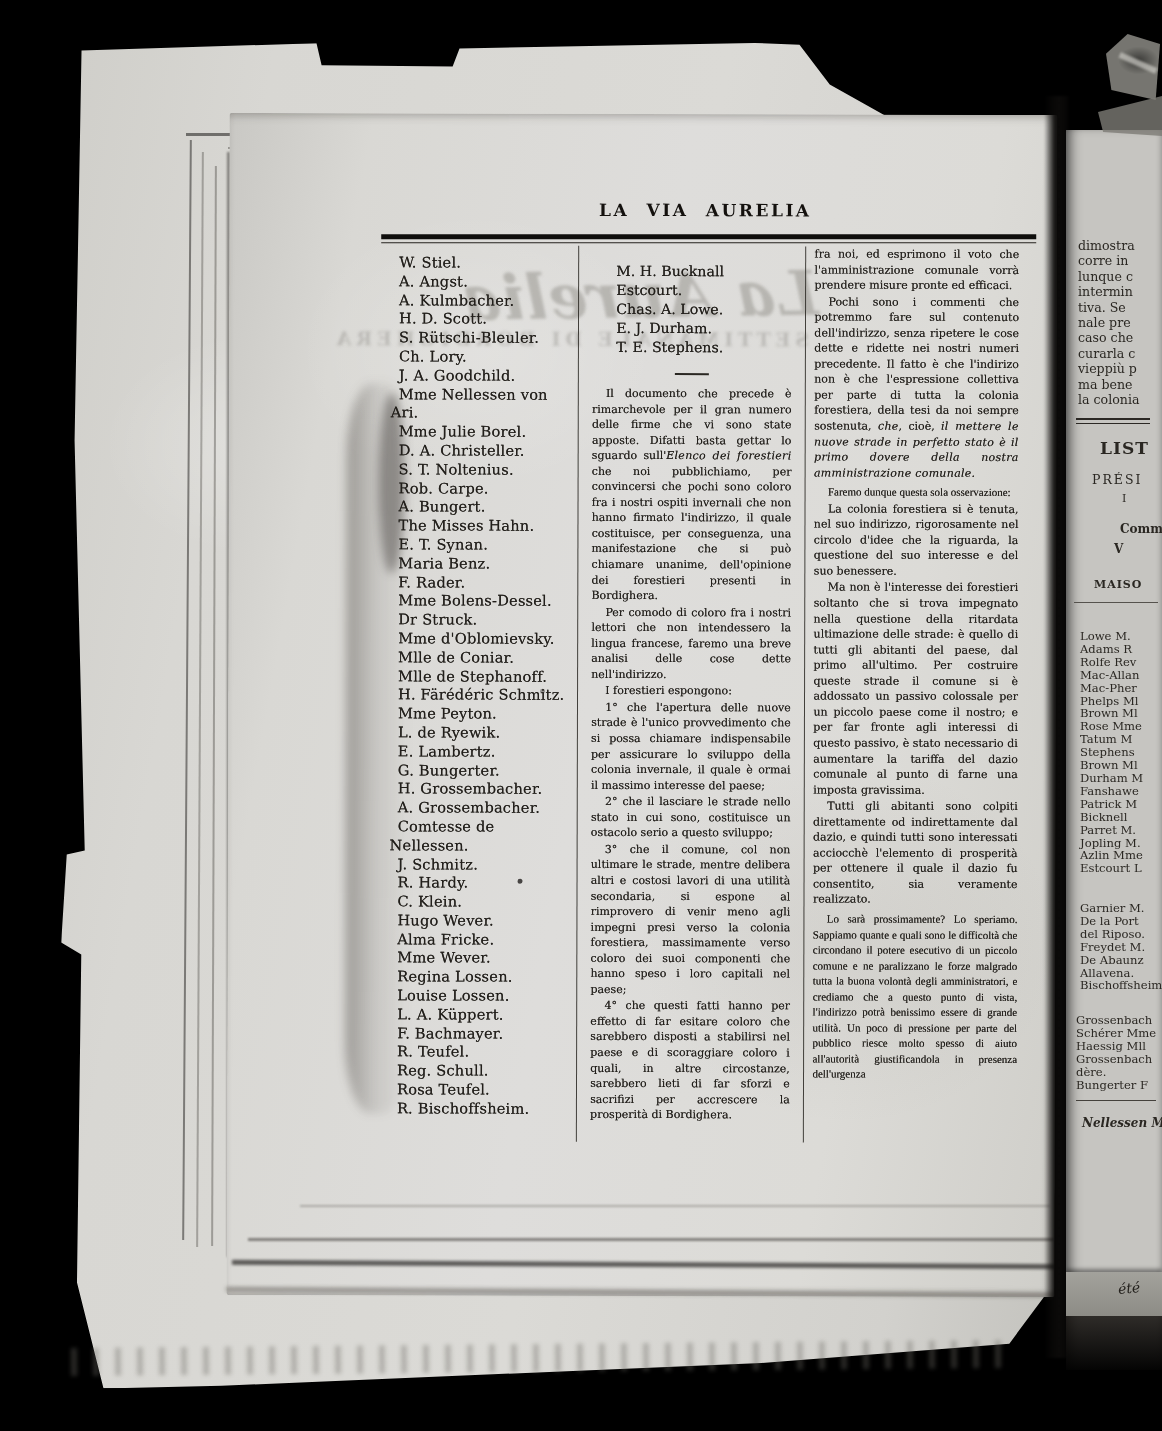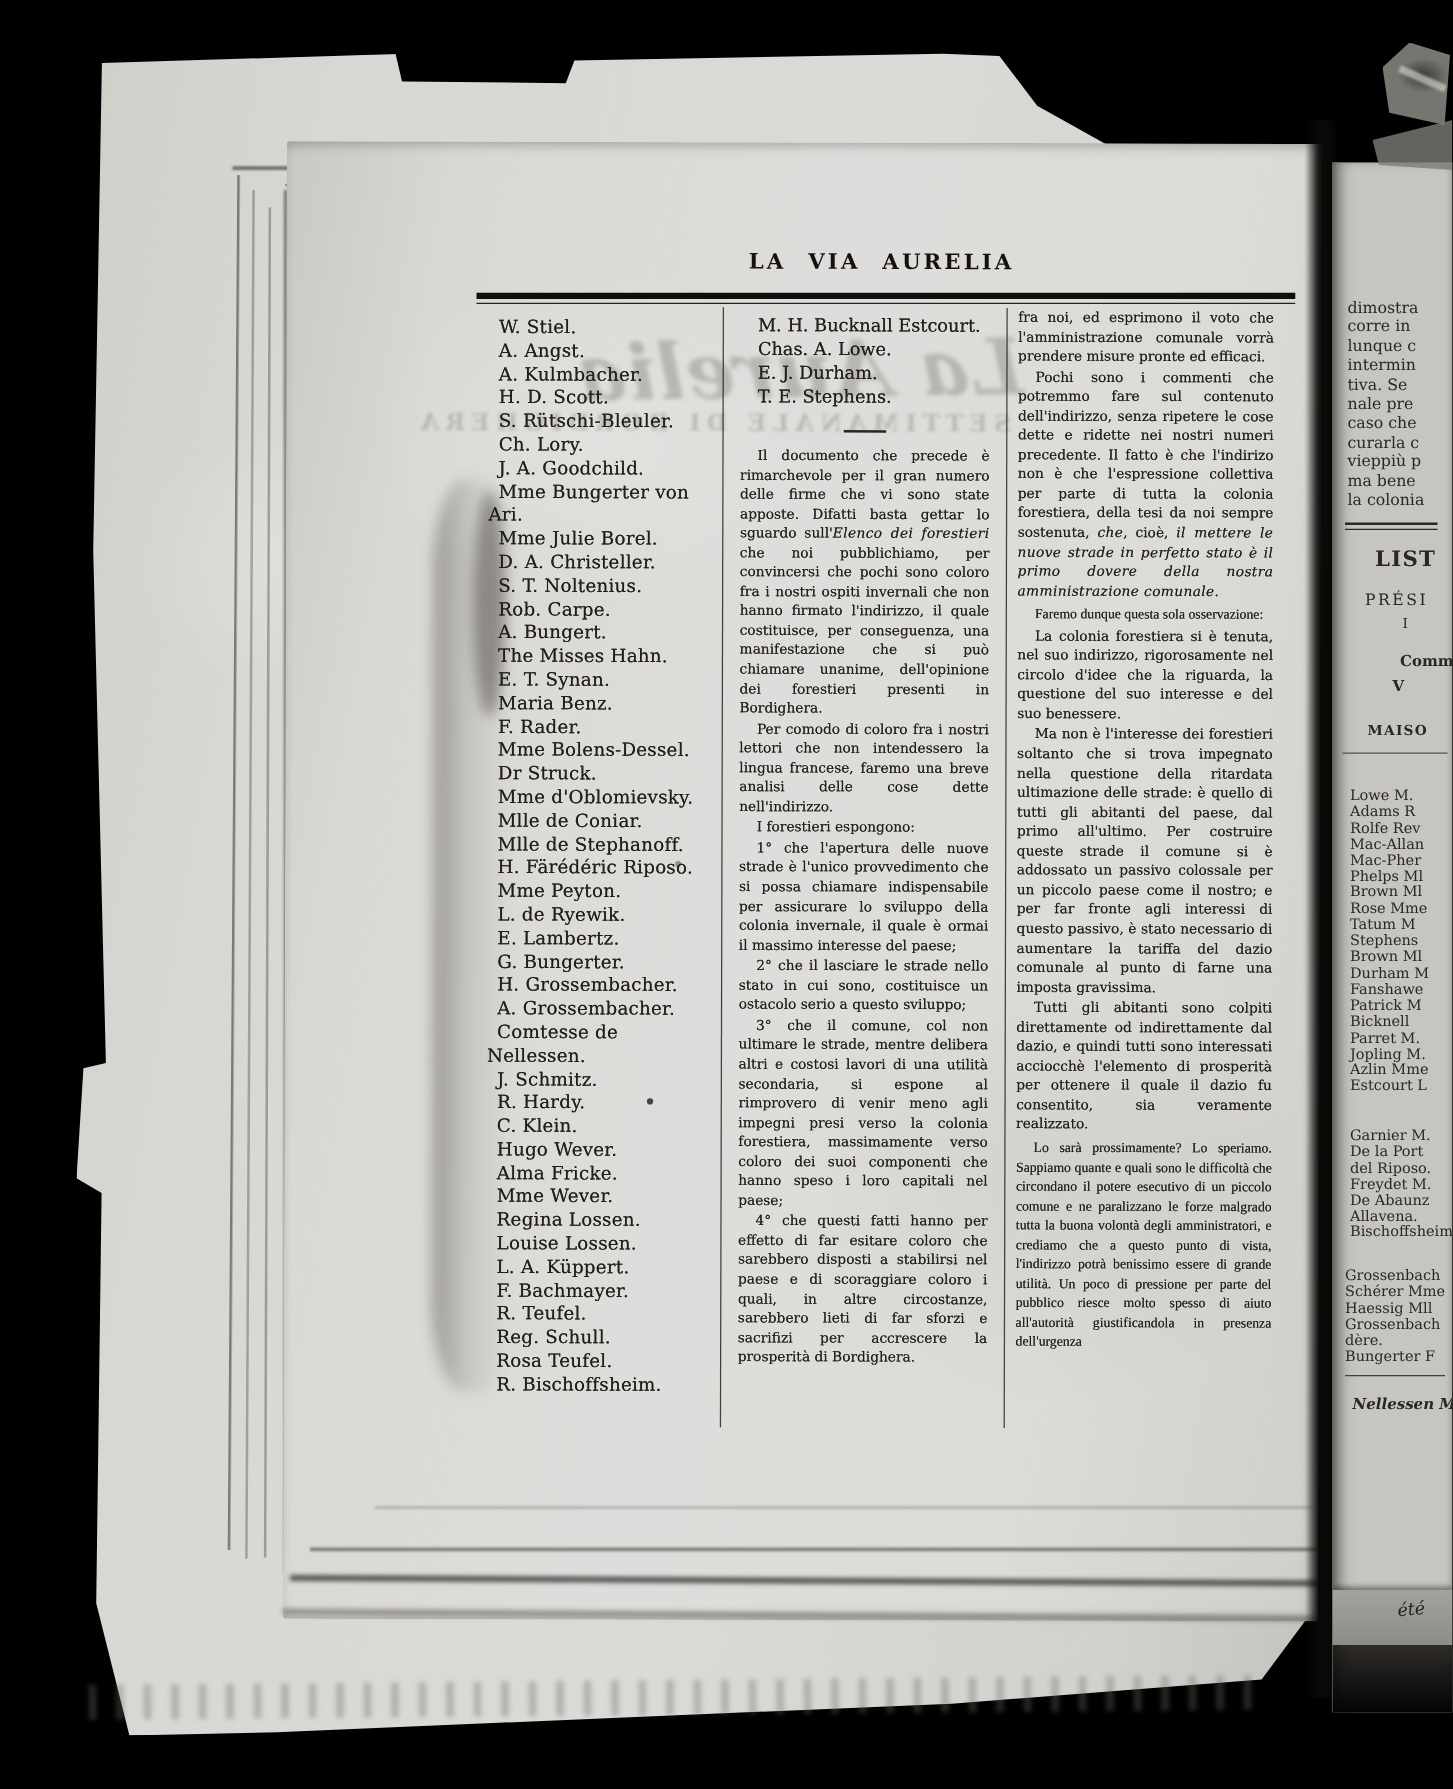--- a/index.html
+++ b/index.html
@@ -63,21 +63,21 @@
 
   
   .columns{left:152px;top:132px;width:648px;height:896px;display:flex;color:#221f1b;}
   .col{overflow:hidden;}
   .col1{width:197px;}
   .vrule{width:1.6px;background:rgba(32,29,25,.82);}
   .col2{width:226px;padding:0 13px;box-sizing:border-box;}
   .col3{width:223px;padding:0 10px 0 8px;box-sizing:border-box;}
   ul.names{margin:0;padding:8px 0 0 10px;list-style:none;font-size:14.6px;line-height:18.8px;letter-spacing:.2px;}
   ul.names li{text-indent:8px;text-shadow:0 0 .4px rgba(25,22,18,.8);}
-  ul.names2{margin:0;padding:6px 0 0 14px;list-style:none;font-size:14.2px;line-height:19px;}
+  ul.names2{margin:10px;padding:6px 0 0 14px;list-style:none;font-size:14.2px;line-height:19px;}
   ul.names2 li{text-shadow:0 0 .4px rgba(25,22,18,.8);}
   .sect-div{width:34px;height:0;border-top:2px solid #2a2722;margin:16px auto 11px;}
   p.para{margin:0 0 1px;font-size:11px;line-height:15.55px;text-align:justify;text-indent:14px;
     text-shadow:0 0 .35px rgba(28,25,21,.75);}
   p.para.noindent{text-indent:0;}
   p.para.gap{margin-top:4px;font-family:Liberation Serif, serif;}
   p.para i{letter-spacing:.3px;}
 
   
   .gutter{left:1044px;top:96px;width:26px;height:1262px;filter:blur(1px);
@@ -140,36 +140,36 @@
     <div class="col col1">
       <ul class="names">
 
       <li>W. Stiel.</li>
           <li>A. Angst.</li>
           <li>A. Kulmbacher.</li>
           <li>H. D. Scott.</li>
           <li>S. Rütschi-Bleuler.</li>
           <li>Ch. Lory.</li>
           <li>J. A. Goodchild.</li>
-          <li>Mme Bungerter von Ari.</li>
+          <li>Mme Nellessen von Ari.</li>
           <li>Mme Julie Borel.</li>
           <li>D. A. Christeller.</li>
           <li>S. T. Noltenius.</li>
           <li>Rob. Carpe.</li>
           <li>A. Bungert.</li>
           <li>The Misses Hahn.</li>
           <li>E. T. Synan.</li>
           <li>Maria Benz.</li>
           <li>F. Rader.</li>
           <li>Mme Bolens-Dessel.</li>
           <li>Dr Struck.</li>
           <li>Mme d'Oblomievsky.</li>
           <li>Mlle de Coniar.</li>
           <li>Mlle de Stephanoff.</li>
-          <li>H. Färédéric Riposo.</li>
+          <li>H. Färédéric Schmitz.</li>
           <li>Mme Peyton.</li>
           <li>L. de Ryewik.</li>
           <li>E. Lambertz.</li>
           <li>G. Bungerter.</li>
           <li>H. Grossembacher.</li>
           <li>A. Grossembacher.</li>
           <li>Comtesse de Nellessen.</li>
           <li>J. Schmitz.</li>
           <li>R. Hardy.</li>
           <li>C. Klein.</li>

